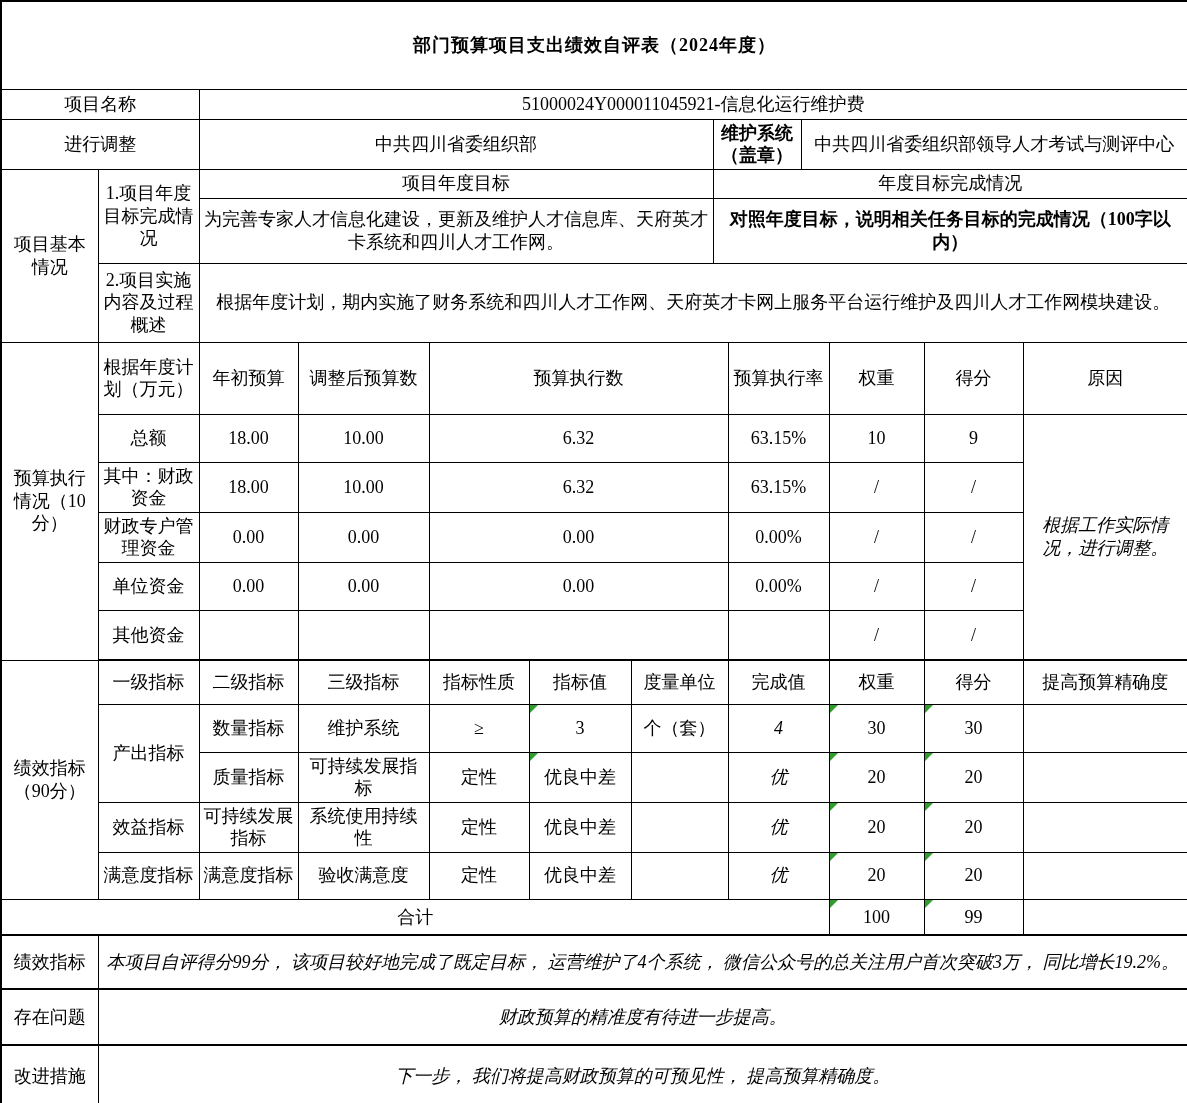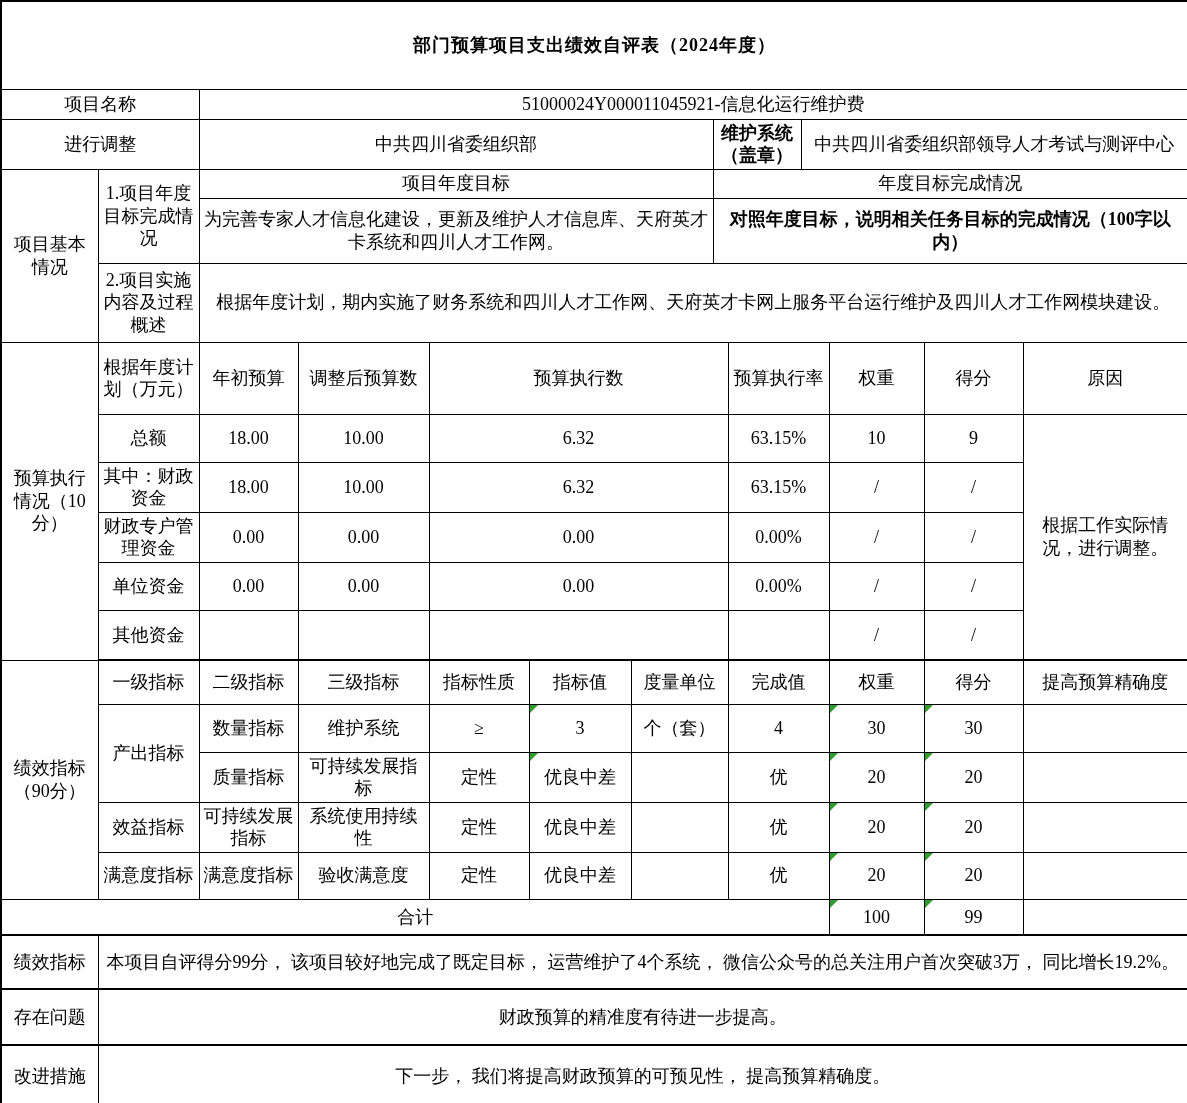--- a/index.html
+++ b/index.html
@@ -10,21 +10,21 @@
     border:2px solid #000;
   }
   table.form td{
     border:1px solid #000;padding:2px 4px;font-size:18px;
     text-align:center;vertical-align:middle;position:relative;
     overflow:hidden;word-break:break-all;line-height:1.25;
   }
   .title-cell{font-size:28px;font-weight:bold;letter-spacing:1px;}
   .left{text-align:left;}
   .bold{font-weight:bold;}
-  .italic{}
+  .italic{font-style:italic;}
   .prewrap{white-space:pre-line;}
   .lbl{font-size:19px;}
   .pad10{padding-left:10px;padding-right:10px;margin-top:44px;}
   .thick-b{border-bottom:2px solid #000 !important;}
   .unit-val{font-size:20px;}
   .unit-val .fit{max-width:370px;margin:0 auto;}
   .reason-cell{font-size:19px;padding:0 10px;text-align:left;}
   .mark{position:absolute;top:0;left:0;width:0;height:0;
         border-top:8px solid #2f9e2f;border-right:8px solid transparent;}
   .num{font-size:17px;margin-top:12px;}

